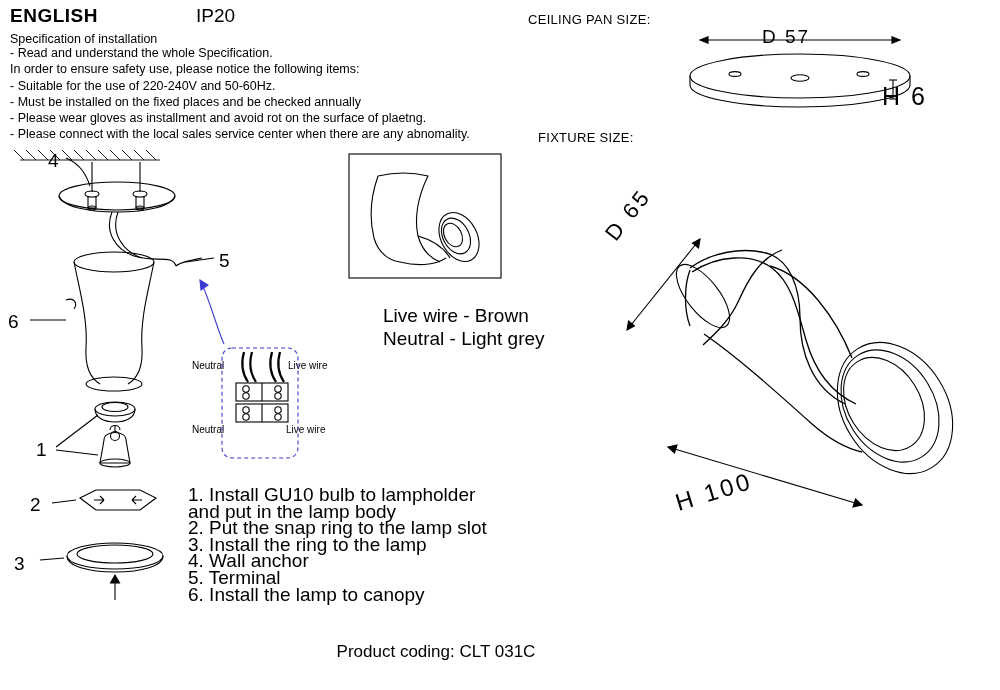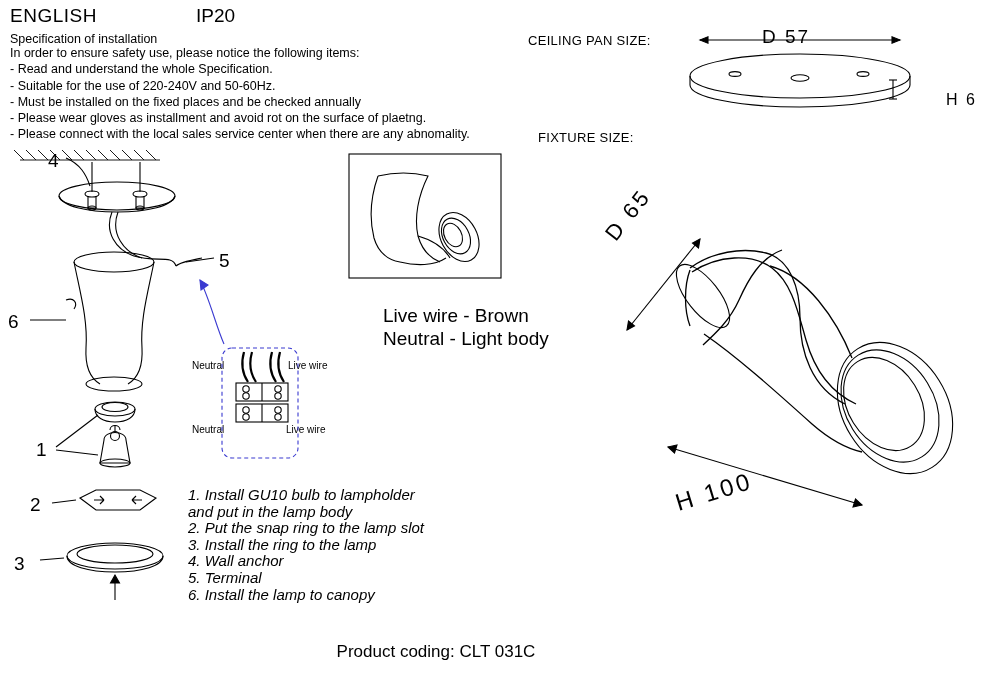--- a/index.html
+++ b/index.html
@@ -15,20 +15,21 @@
     position: relative;
     overflow: hidden;
   }
   .abs { position: absolute; }
 
   
   #header-lang {
     left: 10px; top: 5px;
     font-size: 19px;
     letter-spacing: 0.5px;
+    font-weight: bold;
   }
   #header-ip {
     left: 148px; top: 5px;
     font-size: 19px;
     margin-left: 48px;
   }
 
   
   #spec-title {
     left: 10px; top: 32px;
@@ -39,37 +40,35 @@
     font-size: 12.5px;
     line-height: 16.3px;
   }
   #spec-list div { white-space: nowrap; }
 
   
   #ceiling-pan-label {
     left: 528px; top: 12px;
     font-size: 13px;
     letter-spacing: 0.3px;
-    margin-top: 21px;
   }
   #fixture-size-label {
     left: 538px; top: 130px;
     font-size: 13px;
     letter-spacing: 0.3px;
   }
   #dim-d57 {
     left: 762px; top: 26px;
     font-size: 19px;
     letter-spacing: 2px;
   }
   #dim-h6 {
-    left: 946px; top: 82px;
-    font-size: 16px;
+    left: 882px; top: 82px;
+    font-size: 25px;
     letter-spacing: 2px;
-    margin-top: 9px;
   }
   #dim-d65 {
     left: 600px; top: 230px;
     font-size: 22px;
     letter-spacing: 3px;
     transform: rotate(-52deg);
     transform-origin: left top;
   }
   #dim-h100 {
     left: 672px; top: 490px;
@@ -98,23 +97,22 @@
   #callout-4 { left: 48px;  top: 150px; }
   #callout-5 { left: 219px; top: 250px; }
   #callout-6 { left: 8px;   top: 311px; }
   #callout-1 { left: 36px;  top: 439px; }
   #callout-2 { left: 30px;  top: 494px; }
   #callout-3 { left: 14px;  top: 553px; }
 
   
   #instructions {
     left: 188px; top: 487px;
-    font-size: 15px;
+    font-size: 19px;
     line-height: 16.6px;
-    font-style: italic;
   }
   #instructions div { white-space: nowrap; }
 
   
   #product-coding {
     left: 0; top: 642px;
     width: 872px;
     text-align: center;
     font-size: 17px;
   }
@@ -127,38 +125,38 @@
   }
 </style>
 </head>
 <body>
 
 <div class="abs" id="header-lang">ENGLISH</div>
 <div class="abs" id="header-ip">IP20</div>
 
 <div class="abs" id="spec-title">Specification of installation</div>
 <div class="abs" id="spec-list">
+  <div>- Read and understand the whole Specification.</div>
   <div>In order to ensure safety use, please notice the following items:</div>
-  <div>- Read and understand the whole Specification.</div>
   <div>- Suitable for the use of 220-240V and 50-60Hz.</div>
   <div>- Must be installed on the fixed places and be checked annually</div>
   <div>- Please wear gloves as installment and avoid rot on the surface of plaetng.</div>
   <div>- Please connect with the local sales service center when there are any abnomality.</div>
 </div>
 
 <div class="abs" id="ceiling-pan-label">CEILING PAN  SIZE:</div>
 <div class="abs" id="fixture-size-label">FIXTURE SIZE:</div>
 <div class="abs" id="dim-d57">D 57</div>
 <div class="abs" id="dim-h6">H 6</div>
 <div class="abs" id="dim-d65">D 65</div>
 <div class="abs" id="dim-h100">H 100</div>
 
 <div class="abs" id="wire-legend">
   <div>Live wire - Brown</div>
-  <div>Neutral - Light body</div>
+  <div>Neutral - Light grey</div>
 </div>
 
 <div class="abs terminal-label" id="term-neutral-top">Neutral</div>
 <div class="abs terminal-label" id="term-live-top">Live wire</div>
 <div class="abs terminal-label" id="term-neutral-bot">Neutral</div>
 <div class="abs terminal-label" id="term-live-bot">Live wire</div>
 
 <div class="abs callout" id="callout-4">4</div>
 <div class="abs callout" id="callout-5">5</div>
 <div class="abs callout" id="callout-6">6</div>

